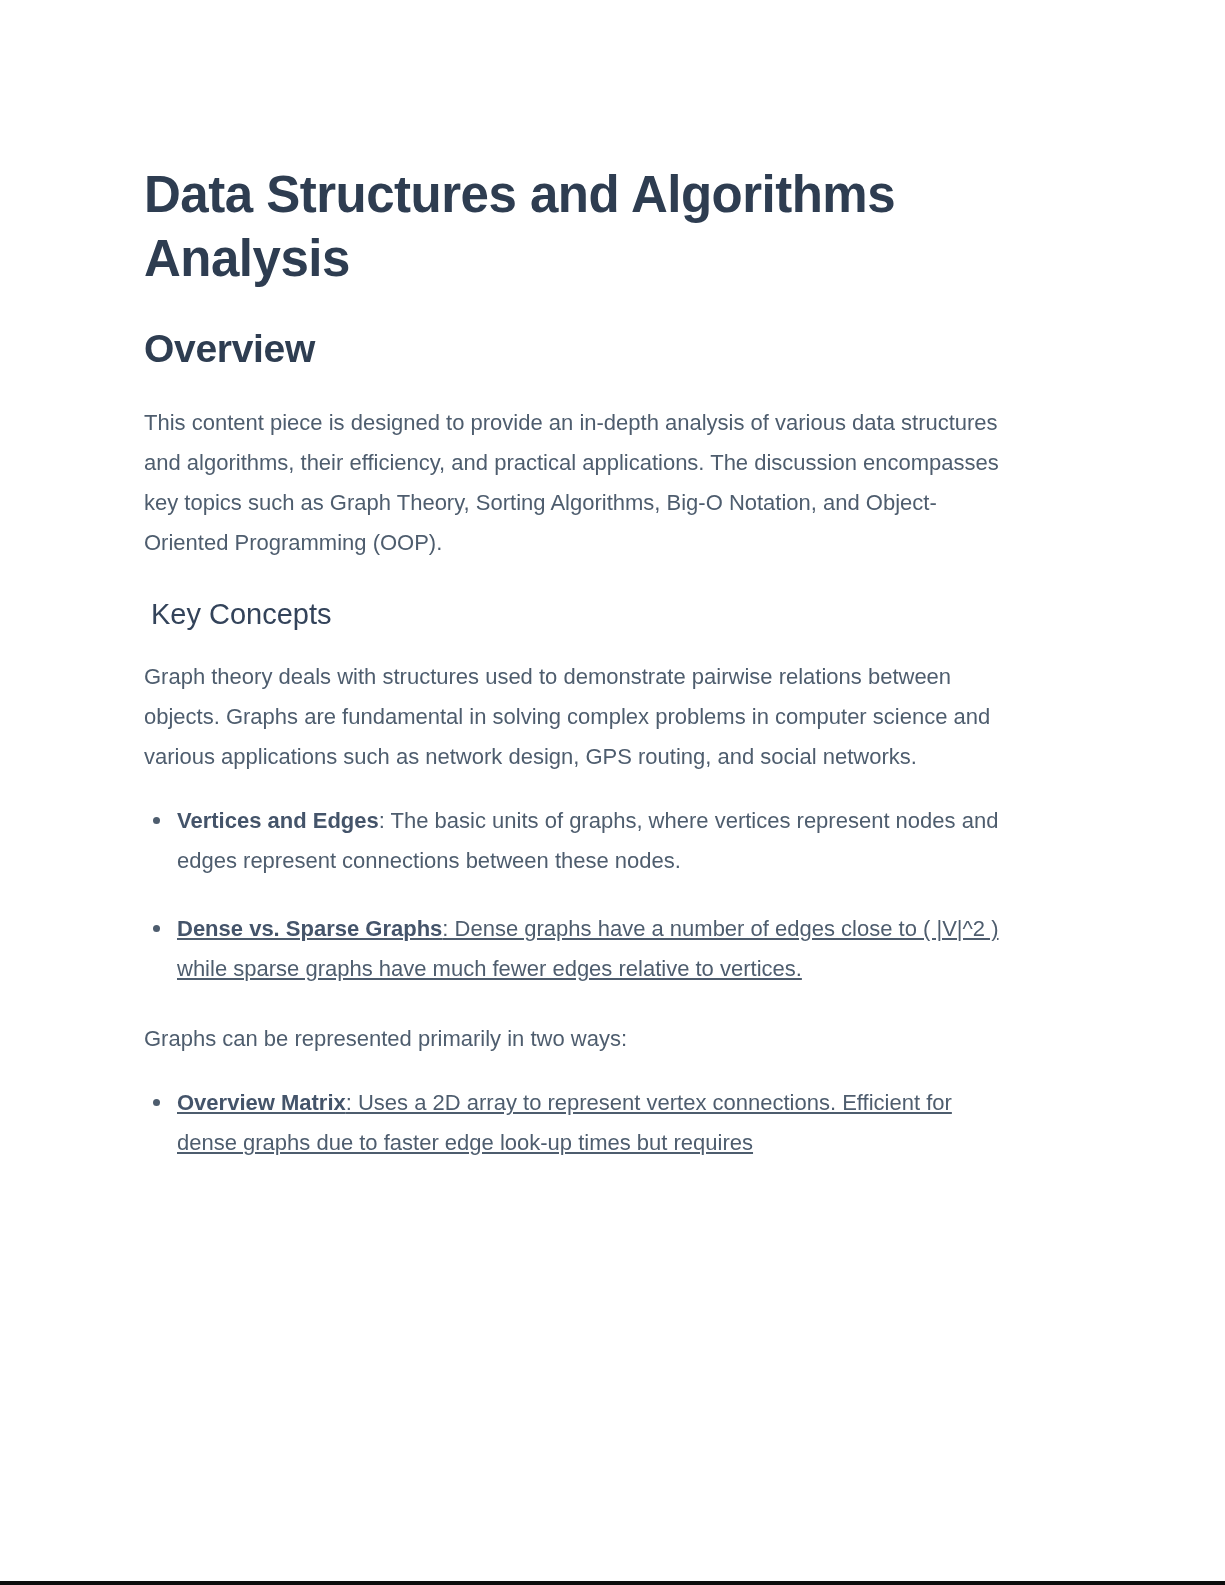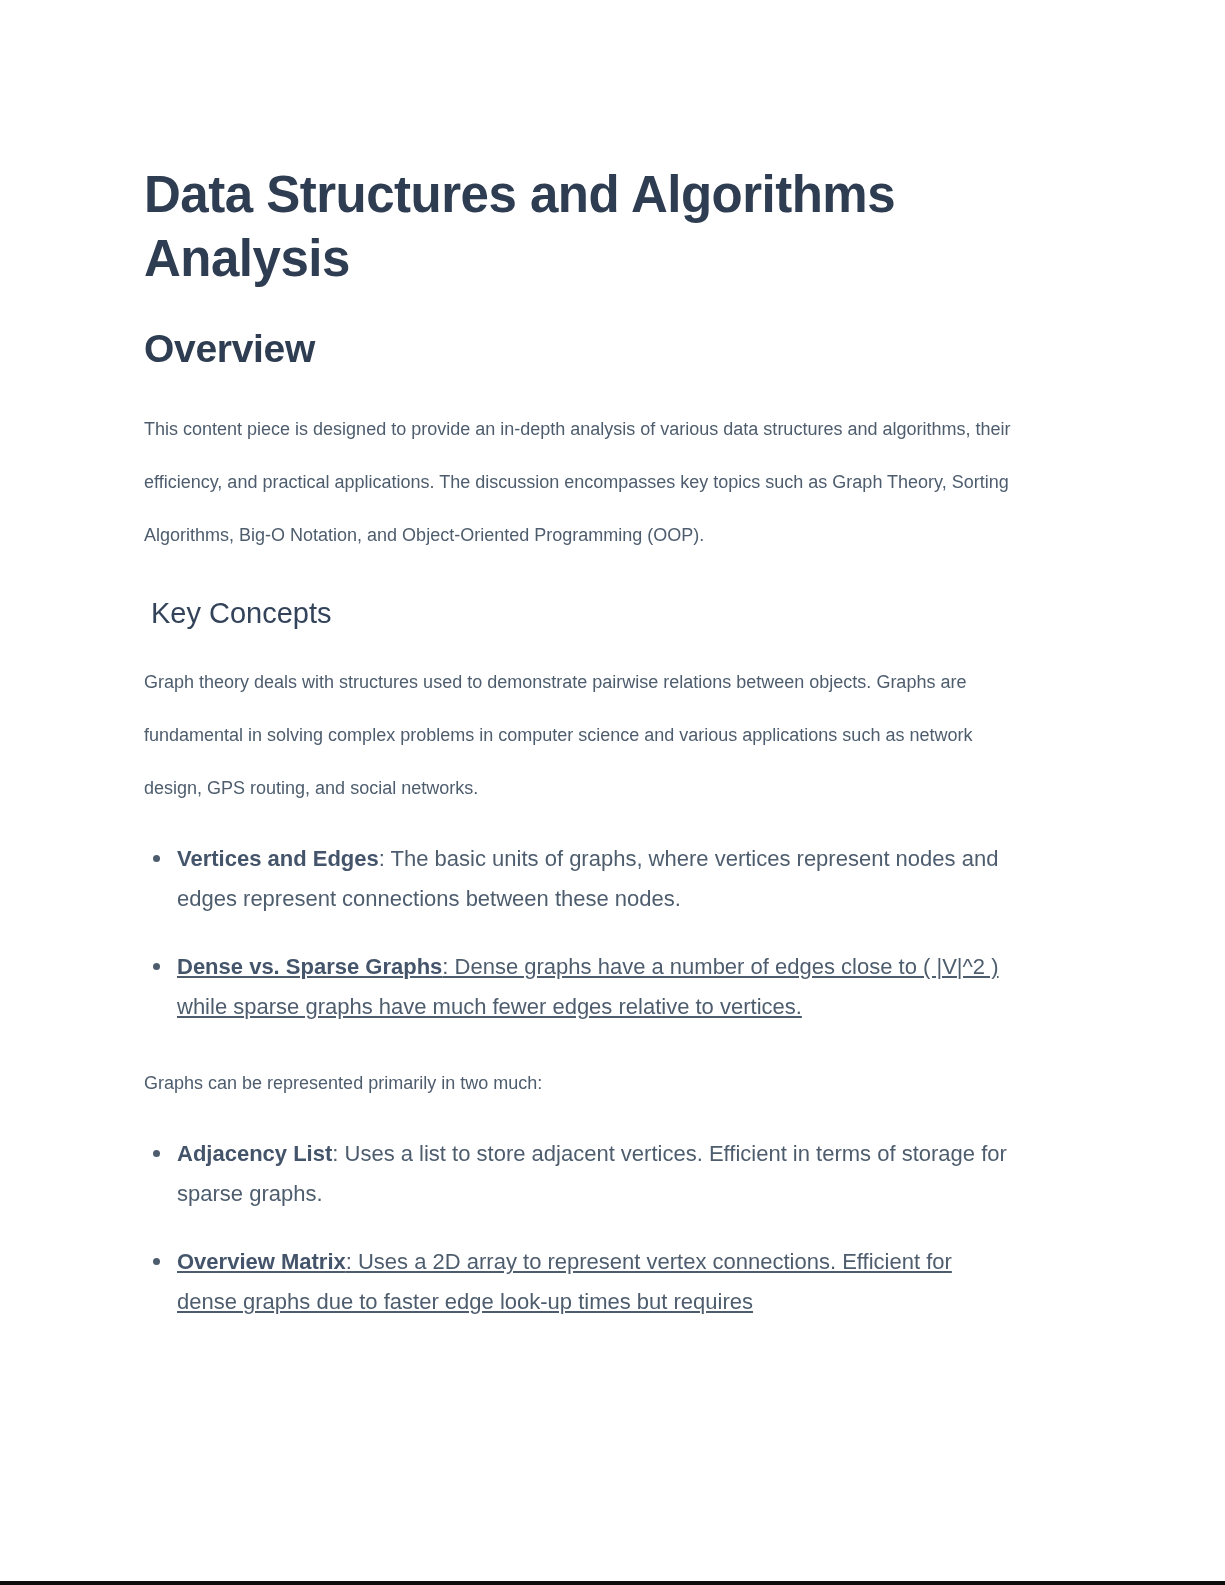--- a/index.html
+++ b/index.html
@@ -38,22 +38,22 @@
     margin: 28px 0 30px 0;
   }
   h3.subsection-heading {
     font-size: 29px;
     line-height: 38px;
     font-weight: 400;
     color: #33435a;
     margin: 32px 0 24px 7px;
   }
   p.body-text {
-    font-size: 18px;
-    line-height: 53px;
+    font-size: 22px;
+    line-height: 40px;
     color: #4e5d6e;
     margin: 24px 0;
   }
   ul.bullet-list {
     list-style: none;
     margin: 24px 0 30px 0;
     padding: 0 0 0 33px;
   }
   ul.bullet-list li {
     position: relative;
@@ -108,26 +108,23 @@
   <ul class="bullet-list">
     <li>
       <span class="term">Vertices and Edges</span><span>: The basic units of graphs, where vertices represent nodes and edges represent connections between these nodes.</span>
     </li>
     <li>
       <span class="term">Dense vs. Sparse Graphs</span><span>: Dense graphs have a number of edges close to ( |V|^2 ) while sparse graphs have much fewer edges relative to vertices.</span>
     </li>
   </ul>
 
 
-  <p class="body-text">Graphs can be represented primarily in two much:</p>
+  <p class="body-text">Graphs can be represented primarily in two ways:</p>
 
   <ul class="bullet-list">
-    <li>
-      <span class="term">Adjacency List</span><span>: Uses a list to store adjacent vertices. Efficient in terms of storage for sparse graphs.</span>
-    </li>
     <li>
       <span class="term">Overview Matrix</span><span>: Uses a 2D array to represent vertex connections. Efficient for dense graphs due to faster edge look-up times but requires</span>
     </li>
   </ul>
 
 </div>
 
 <div class="bottom-border"></div>
 
 </body></html>

